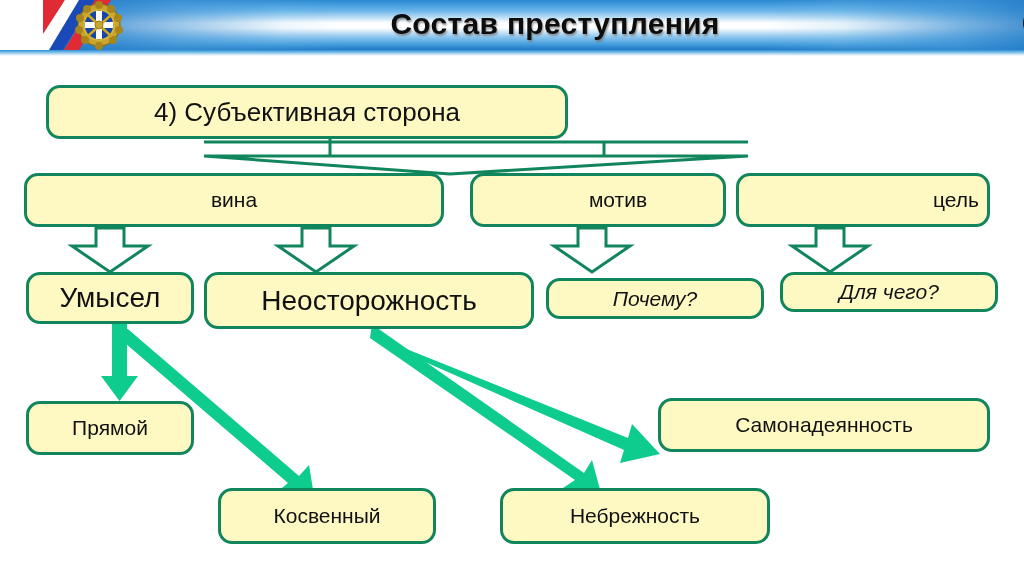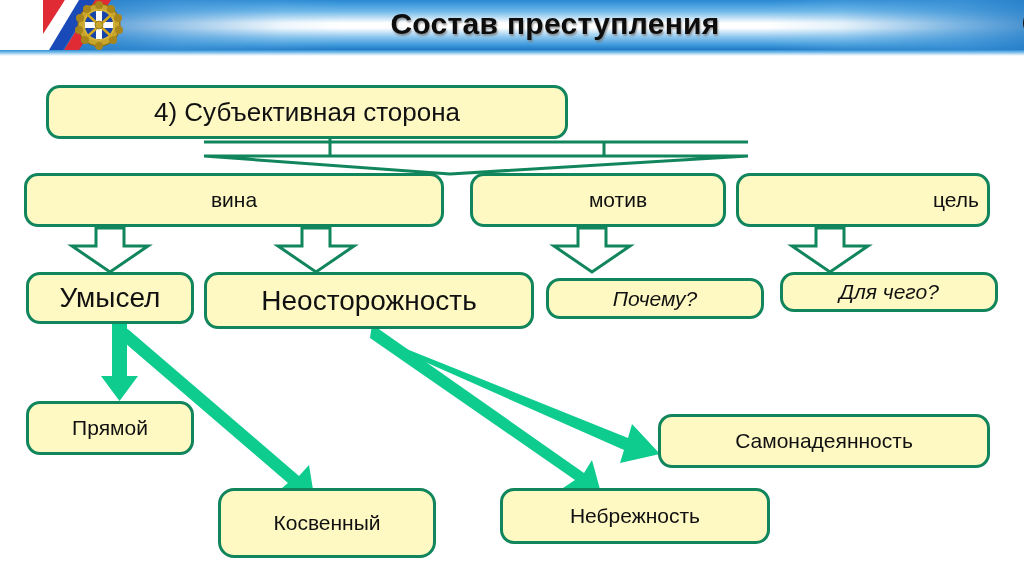--- a/index.html
+++ b/index.html
@@ -266,25 +266,25 @@
     </div>
 
     <div class="node n-q" style="left:780px; top:216px; width:218px; height:40px;">
       <span class="node-label">Для чего?</span>
     </div>
 
     <div class="node n-leaf" style="left:26px; top:345px; width:168px; height:54px;">
       <span class="node-label">Прямой</span>
     </div>
 
-    <div class="node n-leaf" style="left:658px; top:358px; width:332px; height:54px;">
+    <div class="node n-leaf" style="left:658px; top:342px; width:332px; height:54px;">
       <span class="node-label">Самонадеянность</span>
     </div>
 
-    <div class="node n-leaf" style="left:218px; top:432px; width:218px; height:70px;border-radius:16px;">
+    <div class="node n-leaf" style="left:218px; top:432px; width:218px; height:56px;">
       <span class="node-label">Косвенный</span>
     </div>
 
     <div class="node n-leaf" style="left:500px; top:432px; width:270px; height:56px;">
       <span class="node-label">Небрежность</span>
     </div>
 
   </div>
 </div>
 

